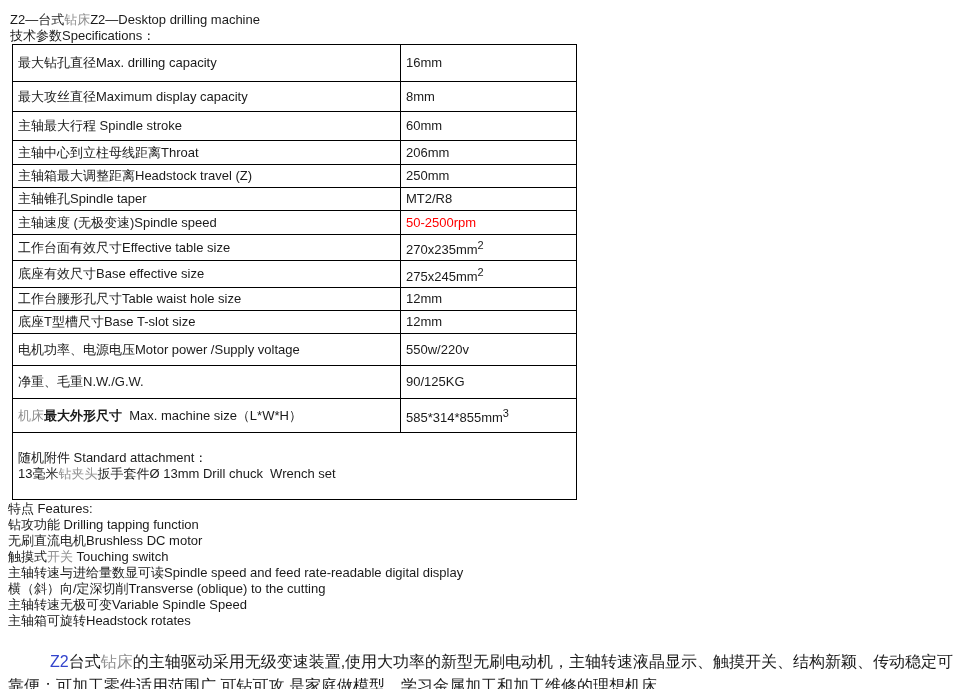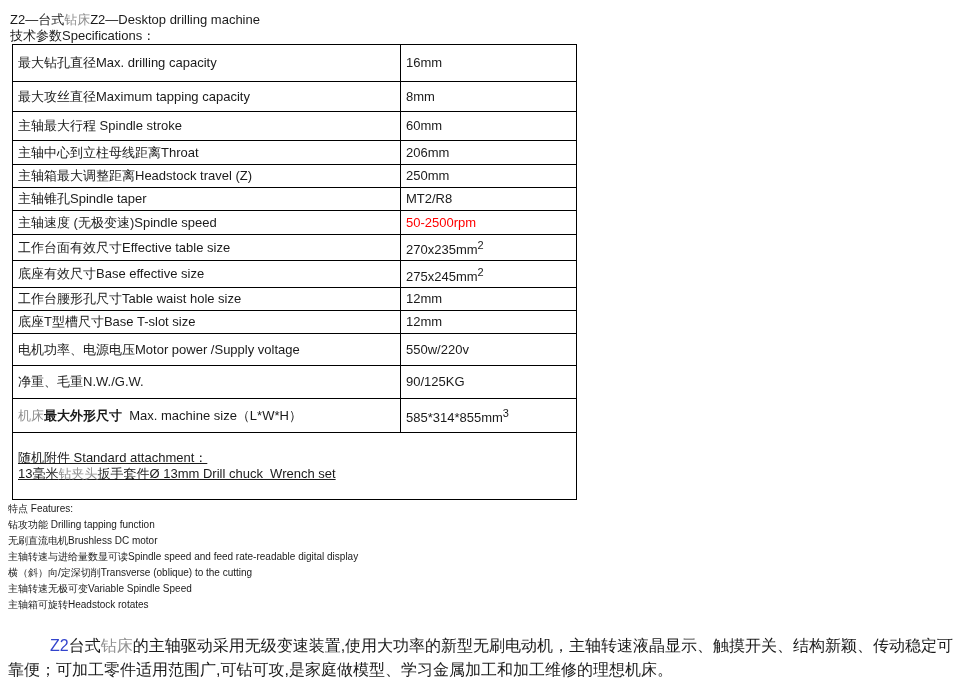--- a/index.html
+++ b/index.html
@@ -10,49 +10,49 @@
   }
   .title{margin:12px 0 0 10px;font-size:13px;line-height:16px;}
   .spec-heading{margin:0 0 0 10px;font-size:13px;line-height:16px;}
   table.spec{border-collapse:collapse;margin-left:12px;table-layout:fixed;}
   table.spec td{
     border:1px solid var(--border,#000);font-size:13px;line-height:16px;
     padding:0 4px 0 5px;vertical-align:middle;
   }
   td.label-cell{width:378px;}
   td.value-cell{width:166px;}
-  td.merged{width:553px;text-decoration:underline;}
+  td.merged{width:553px;}
   .run{white-space:pre-wrap;}
   .run-gray{color:var(--gray,#909090);}
   .run-blue{color:var(--blue,#3344cc);}
   .run-red{color:var(--red,#ff0000);}
   .run-bold{font-weight:bold;}
   .run-sup{font-size:11px;vertical-align:5px;}
-  .features{margin:1px 0 0 8px;font-size:10px;line-height:16px;}
+  .features{margin:1px 0 0 8px;font-size:13px;line-height:16px;}
   .feature-line{white-space:pre-wrap;}
   .summary{
     margin:21px 0 0 0;padding:0 2px 0 8px;
     font-size:16px;line-height:24px;text-indent:42px;
   }
 </style>
 </head>
 <body>
 
 <div>
   <div class="title"><span class="run">Z2—台式</span><span class="run run-gray">钻床</span><span class="run">Z2—Desktop drilling machine</span></div>
   <div class="spec-heading">技术参数Specifications：</div>
 
   <table class="spec">
     <tbody>
         <tr style="height: 37px;">
           <td class="label-cell"><span class="run">最大钻孔直径Max. drilling capacity</span></td>
           <td class="value-cell"><span class="run">16mm</span></td>
         </tr>
         <tr style="height: 30px;">
-          <td class="label-cell"><span class="run">最大攻丝直径Maximum tapping capacity</span></td>
+          <td class="label-cell"><span class="run">最大攻丝直径Maximum display capacity</span></td>
           <td class="value-cell"><span class="run">8mm</span></td>
         </tr>
         <tr style="height: 29px;">
           <td class="label-cell"><span class="run">主轴最大行程 Spindle stroke</span></td>
           <td class="value-cell"><span class="run">60mm</span></td>
         </tr>
         <tr style="height: 24px;">
           <td class="label-cell"><span class="run">主轴中心到立柱母线距离Throat</span></td>
           <td class="value-cell"><span class="run">206mm</span></td>
         </tr>
@@ -102,20 +102,21 @@
             <div><span class="run">13毫米</span><span class="run run-gray">钻夹头</span><span class="run">扳手套件Ø 13mm Drill chuck  Wrench set</span></div>
           </td>
         </tr>
       </tbody>
   </table>
 
   <div class="features">
       <div class="feature-line"><span class="run">特点 Features:</span></div>
       <div class="feature-line"><span class="run">钻攻功能 Drilling tapping function</span></div>
       <div class="feature-line"><span class="run">无刷直流电机Brushless DC motor</span></div>
+      <div class="feature-line"><span class="run">触摸式</span><span class="run run-gray">开关</span><span class="run"> Touching switch</span></div>
       <div class="feature-line"><span class="run">主轴转速与进给量数显可读Spindle speed and feed rate-readable digital display</span></div>
       <div class="feature-line"><span class="run">横（斜）向/定深切削Transverse (oblique) to the cutting</span></div>
       <div class="feature-line"><span class="run">主轴转速无极可变Variable Spindle Speed</span></div>
       <div class="feature-line"><span class="run">主轴箱可旋转Headstock rotates</span></div>
     </div>
 
   <p class="summary"><span class="run run-blue">Z2</span><span class="run">台式</span><span class="run run-gray">钻床</span><span class="run">的主轴驱动采用无级变速装置,使用大功率的新型无刷电动机，主轴转速液晶显示、触摸开关、结构新颖、传动稳定可靠便；可加工零件适用范围广,可钻可攻,是家庭做模型、学习金属加工和加工维修的理想机床。</span></p>
 </div>
 
 </body></html>

